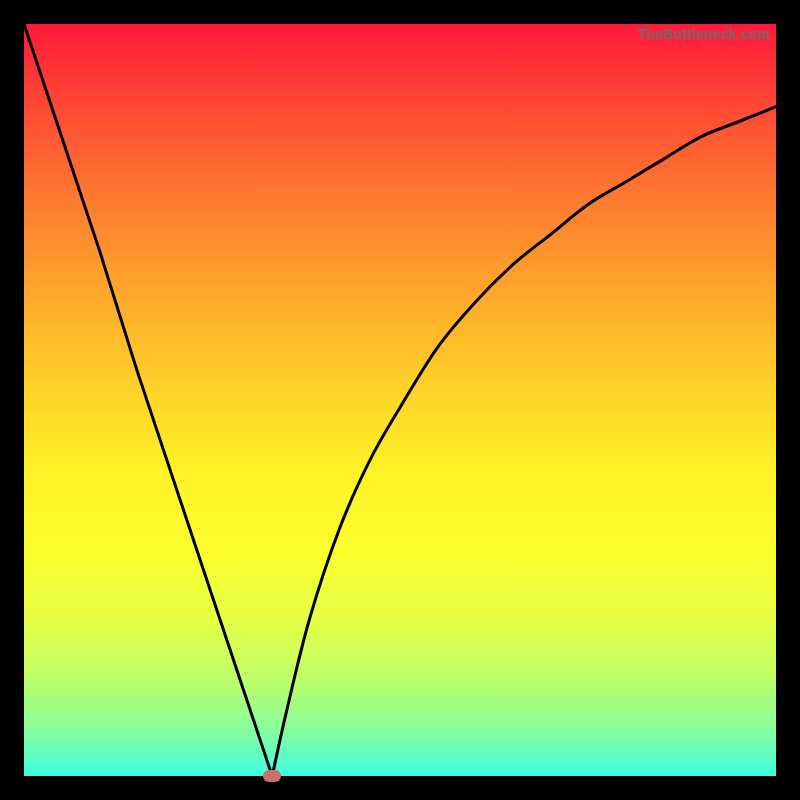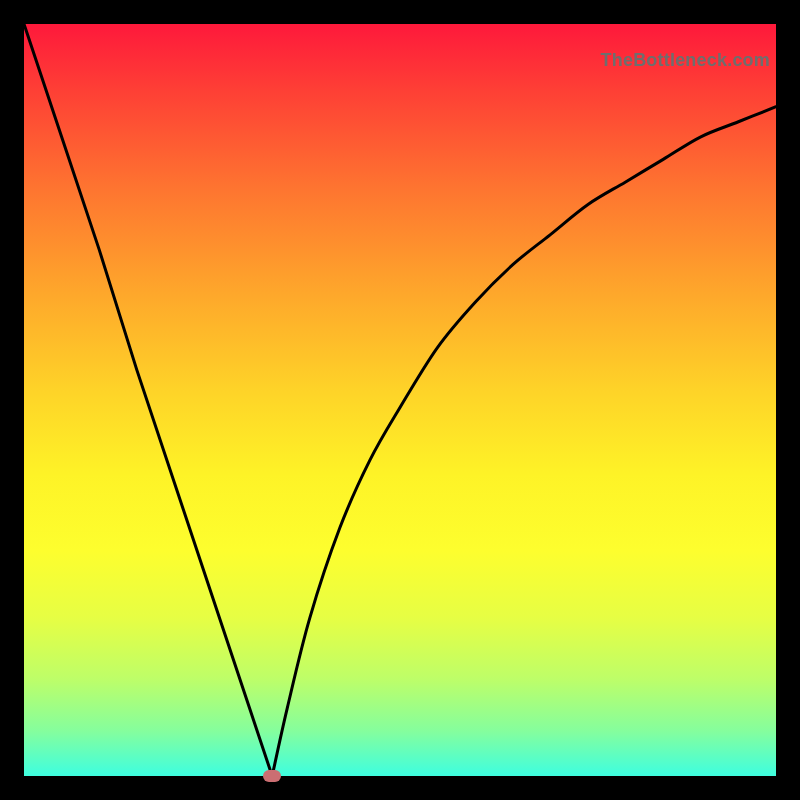--- a/index.html
+++ b/index.html
@@ -27,26 +27,25 @@
       #e6fe44 79%,
       #befe68 87%,
       #85fe9d 94%,
       #3efee0 100%);
   }
   .watermark {
     position: absolute;
     top: 2px;
     right: 6px;
     font-family: Arial, Helvetica, sans-serif;
-    font-size: 18px;
+    font-size: 14px;
     font-weight: bold;
     color: #6e6e6e;
     letter-spacing: 0.2px;
     z-index: 5;
-    margin-top: 24px;
   }
   .curve-svg {
     position: absolute;
     left: 0;
     top: 0;
     width: 752px;
     height: 752px;
     z-index: 3;
   }
   .marker {

